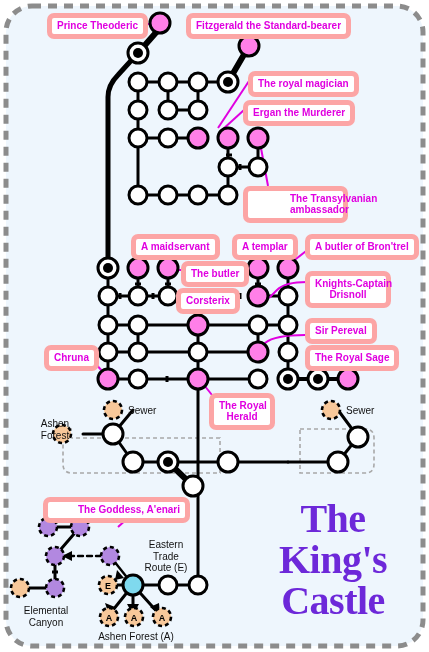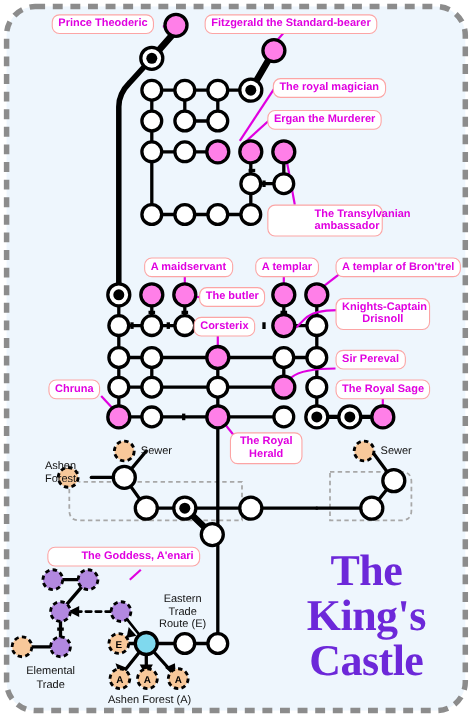--- a/index.html
+++ b/index.html
@@ -2,21 +2,21 @@
 <html><head>
 <meta charset="utf-8">
 <style>
   html,body{margin:0;padding:0;background:#ffffff;}
   body{width:429px;height:652px;overflow:hidden;font-family:"Liberation Sans",sans-serif;}
   #map{position:relative;width:429px;height:652px;}
   #map svg{position:absolute;left:0;top:0;}
   .lbl{
     position:absolute;
     background:#ffffff;
-    border:1px solid #fca5a5;
+    border:5px solid #fca5a5;
     border-radius:7px;
     color:#e000e0;
     font-family:"Liberation Sans",sans-serif;
     font-weight:bold;
     font-size:10px;
     line-height:11px;
     padding:2px 5px 3px 5px;
     white-space:pre;
     text-align:center;
     box-sizing:border-box;
@@ -285,21 +285,21 @@
 
   <div class="lbl" style="left:243px;top:100px;">Ergan the Murderer</div>
 
   <div class="lbl" style="left:243px;top:186px;width:105px;padding-left:42px;">The Transylvanian
 ambassador</div>
 
   <div class="lbl" style="left:131px;top:234px;">A maidservant</div>
 
   <div class="lbl" style="left:232px;top:234px;">A templar</div>
 
-  <div class="lbl" style="left:305px;top:234px;">A templar of Bron'trel</div>
+  <div class="lbl" style="left:305px;top:234px;">A butler of Bron'trel</div>
 
   <div class="lbl" style="left:181px;top:261px;">The butler</div>
 
   <div class="lbl" style="left:305px;top:271px;width:86px;">Knights-Captain
 Drisnoll</div>
 
   <div class="lbl" style="left:176px;top:288px;text-align:right;">Corsterix</div>
 
   <div class="lbl" style="left:305px;top:318px;">Sir Pereval</div>
 
@@ -313,21 +313,21 @@
   <div class="lbl" style="left:43px;top:497px;padding-left:30px;">The Goddess, A'enari</div>
 
   <div class="plain" style="left:30px;top:418px;width:50px;">Ashen
 Forest</div>
 
   <div class="plain" style="left:128px;top:405px;width:44px;text-align:left;">Sewer</div>
 
   <div class="plain" style="left:346px;top:405px;width:44px;text-align:left;">Sewer</div>
 
   <div class="plain" style="left:10px;top:605px;width:72px;">Elemental
-Trade</div>
+Canyon</div>
 
   <div class="plain" style="left:135px;top:539px;width:62px;">Eastern
 Trade
 Route (E)</div>
 
   <div class="plain" style="left:96px;top:631px;width:80px;">Ashen Forest (A)</div>
 
   <div class="title" style="left:248px;top:498px;width:170px;">The
 King's
 Castle</div>

